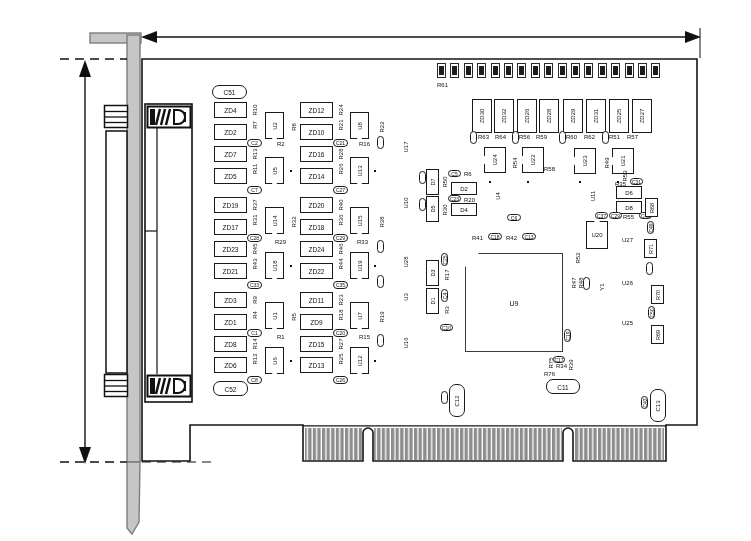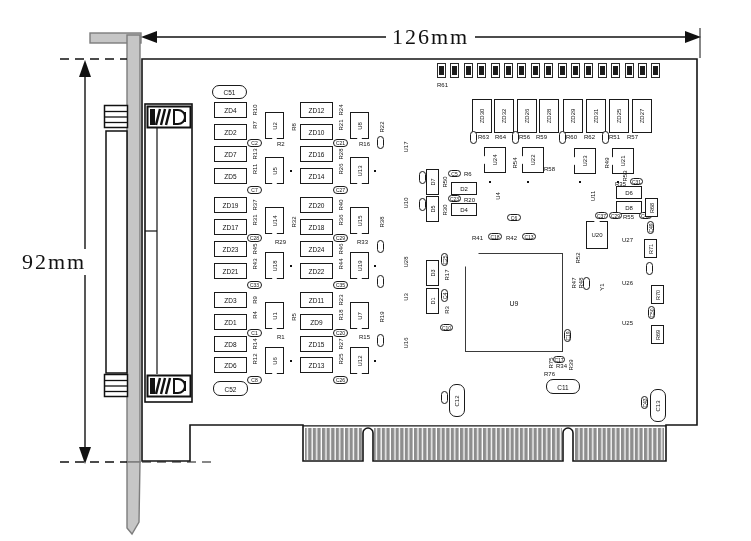--- a/index.html
+++ b/index.html
@@ -647,15 +647,13 @@
       </div>
       <div class="c c-led" style="left: 638px; top: 63px; width: 9px; height: 15px;">
         <div class="led-in"></div>
       </div>
       <div class="c c-led" style="left: 651px; top: 63px; width: 9px; height: 15px;">
         <div class="led-in"></div>
       </div>
       <div class="c c-ht" style="left: 437px; top: 81px; width: 24px; height: 8px;"><span class="hl">R61</span></div>
     </div>
 
-  <div class="dim-label" id="dim-w">126mm</div>
-  <div class="dim-label" id="dim-h">92mm</div>
 </div>
 
 </body></html>

